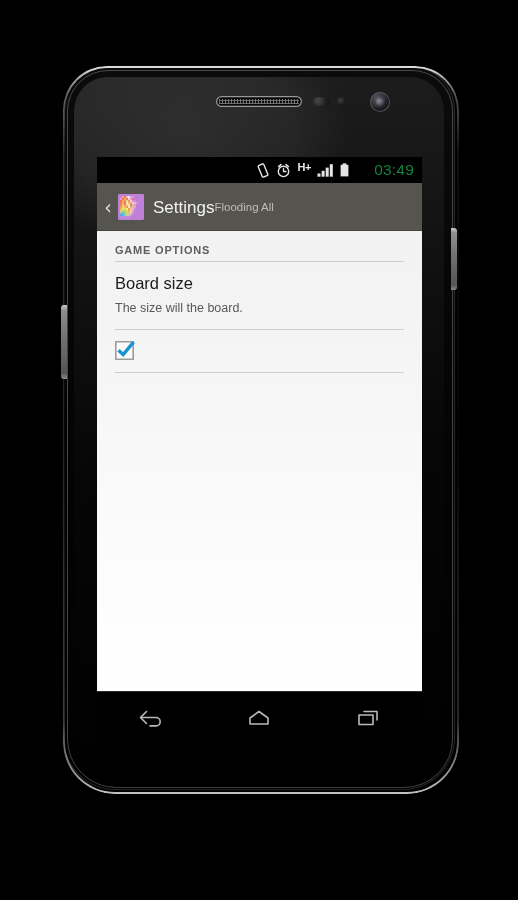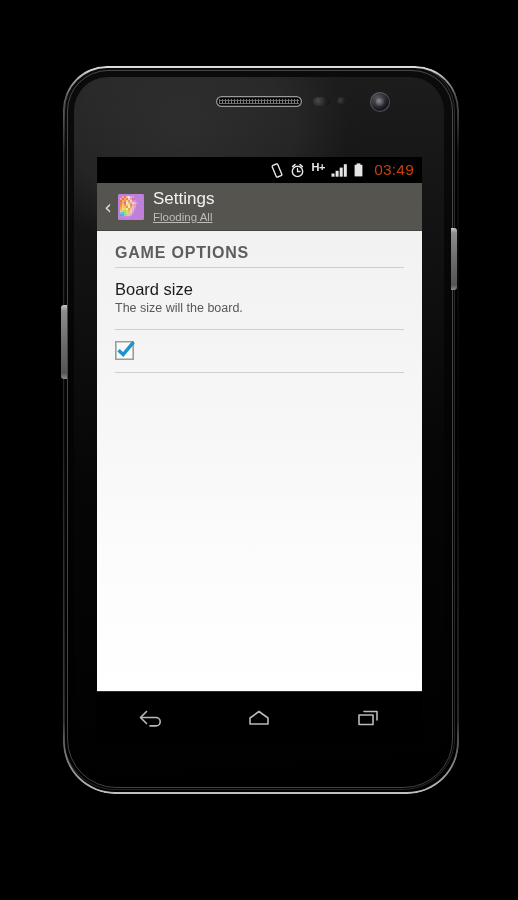--- a/index.html
+++ b/index.html
@@ -194,24 +194,24 @@
   .sb-hplus {
     color: #e8e8e8;
     font-size: 11px;
     font-weight: bold;
     line-height: 1;
     letter-spacing: -0.3px;
     position: relative;
     top: -3px;
   }
   .sb-time {
-    color: #c2410c;
+    color: #15803d;
     font-size: 15.5px;
     line-height: 1;
-    margin-left: 5px;
+    margin-left: 19px;
     letter-spacing: 0.2px;
   }
 
   
   .actionbar {
     position: relative;
     height: 48px;
     background: #56544f;
     display: flex;
     align-items: center;
@@ -233,49 +233,48 @@
     border-radius: 2px;
     position: relative;
     overflow: hidden;
     box-shadow: inset 0 0 0 1.5px #9b6bc4;
     background: #b07ad4;
   }
   .ab-icon svg { display:block; }
   .ab-titles {
     margin-left: 9px;
     display: flex;
-    flex-direction: column;
+    flex-direction: row;
     justify-content: center;
     line-height: 1;
   }
   .ab-title {
     color: #f2f2f2;
     font-size: 17px;
     line-height: 19px;
     font-weight: normal;
   }
   .ab-subtitle {
     color: #bdbcb8;
     font-size: 11.5px;
     line-height: 15px;
     margin-top: 2px;
-    text-decoration: underline;
   }
 
   
   .content {
     position: relative;
     height: 460px;
     background: linear-gradient(180deg, #f2f2f2 0%, #f4f4f4 22%, #f8f8f8 48%, #fcfcfc 72%, #ffffff 100%);
     box-sizing: border-box;
   }
   .section-header {
     padding: 13px 18px 5px 18px;
     color: #5d5d5d;
-    font-size: 16px;
+    font-size: 11px;
     font-weight: bold;
     letter-spacing: 0.8px;
   }
   .divider {
     height: 1px;
     margin: 0 18px;
     background: #cfcfcf;
   }
   .pref-row {
     display: flex;
@@ -286,21 +285,21 @@
   .pref-texts { flex: 1 1 auto; min-width: 0; }
   .pref-title {
     color: #1c1c1c;
     font-size: 16.5px;
     line-height: 21px;
   }
   .pref-summary {
     color: #585858;
     font-size: 12.5px;
     line-height: 17px;
-    margin-top: 0;
+    margin-top: 6px;
   }
   .checkbox {
     flex: 0 0 auto;
     width: 19px;
     height: 19px;
     position: relative;
     margin-right: 10px;
     box-sizing: border-box;
     background: #fafafa;
     box-shadow: inset 0 0 0 1.6px #9c9c9c;

